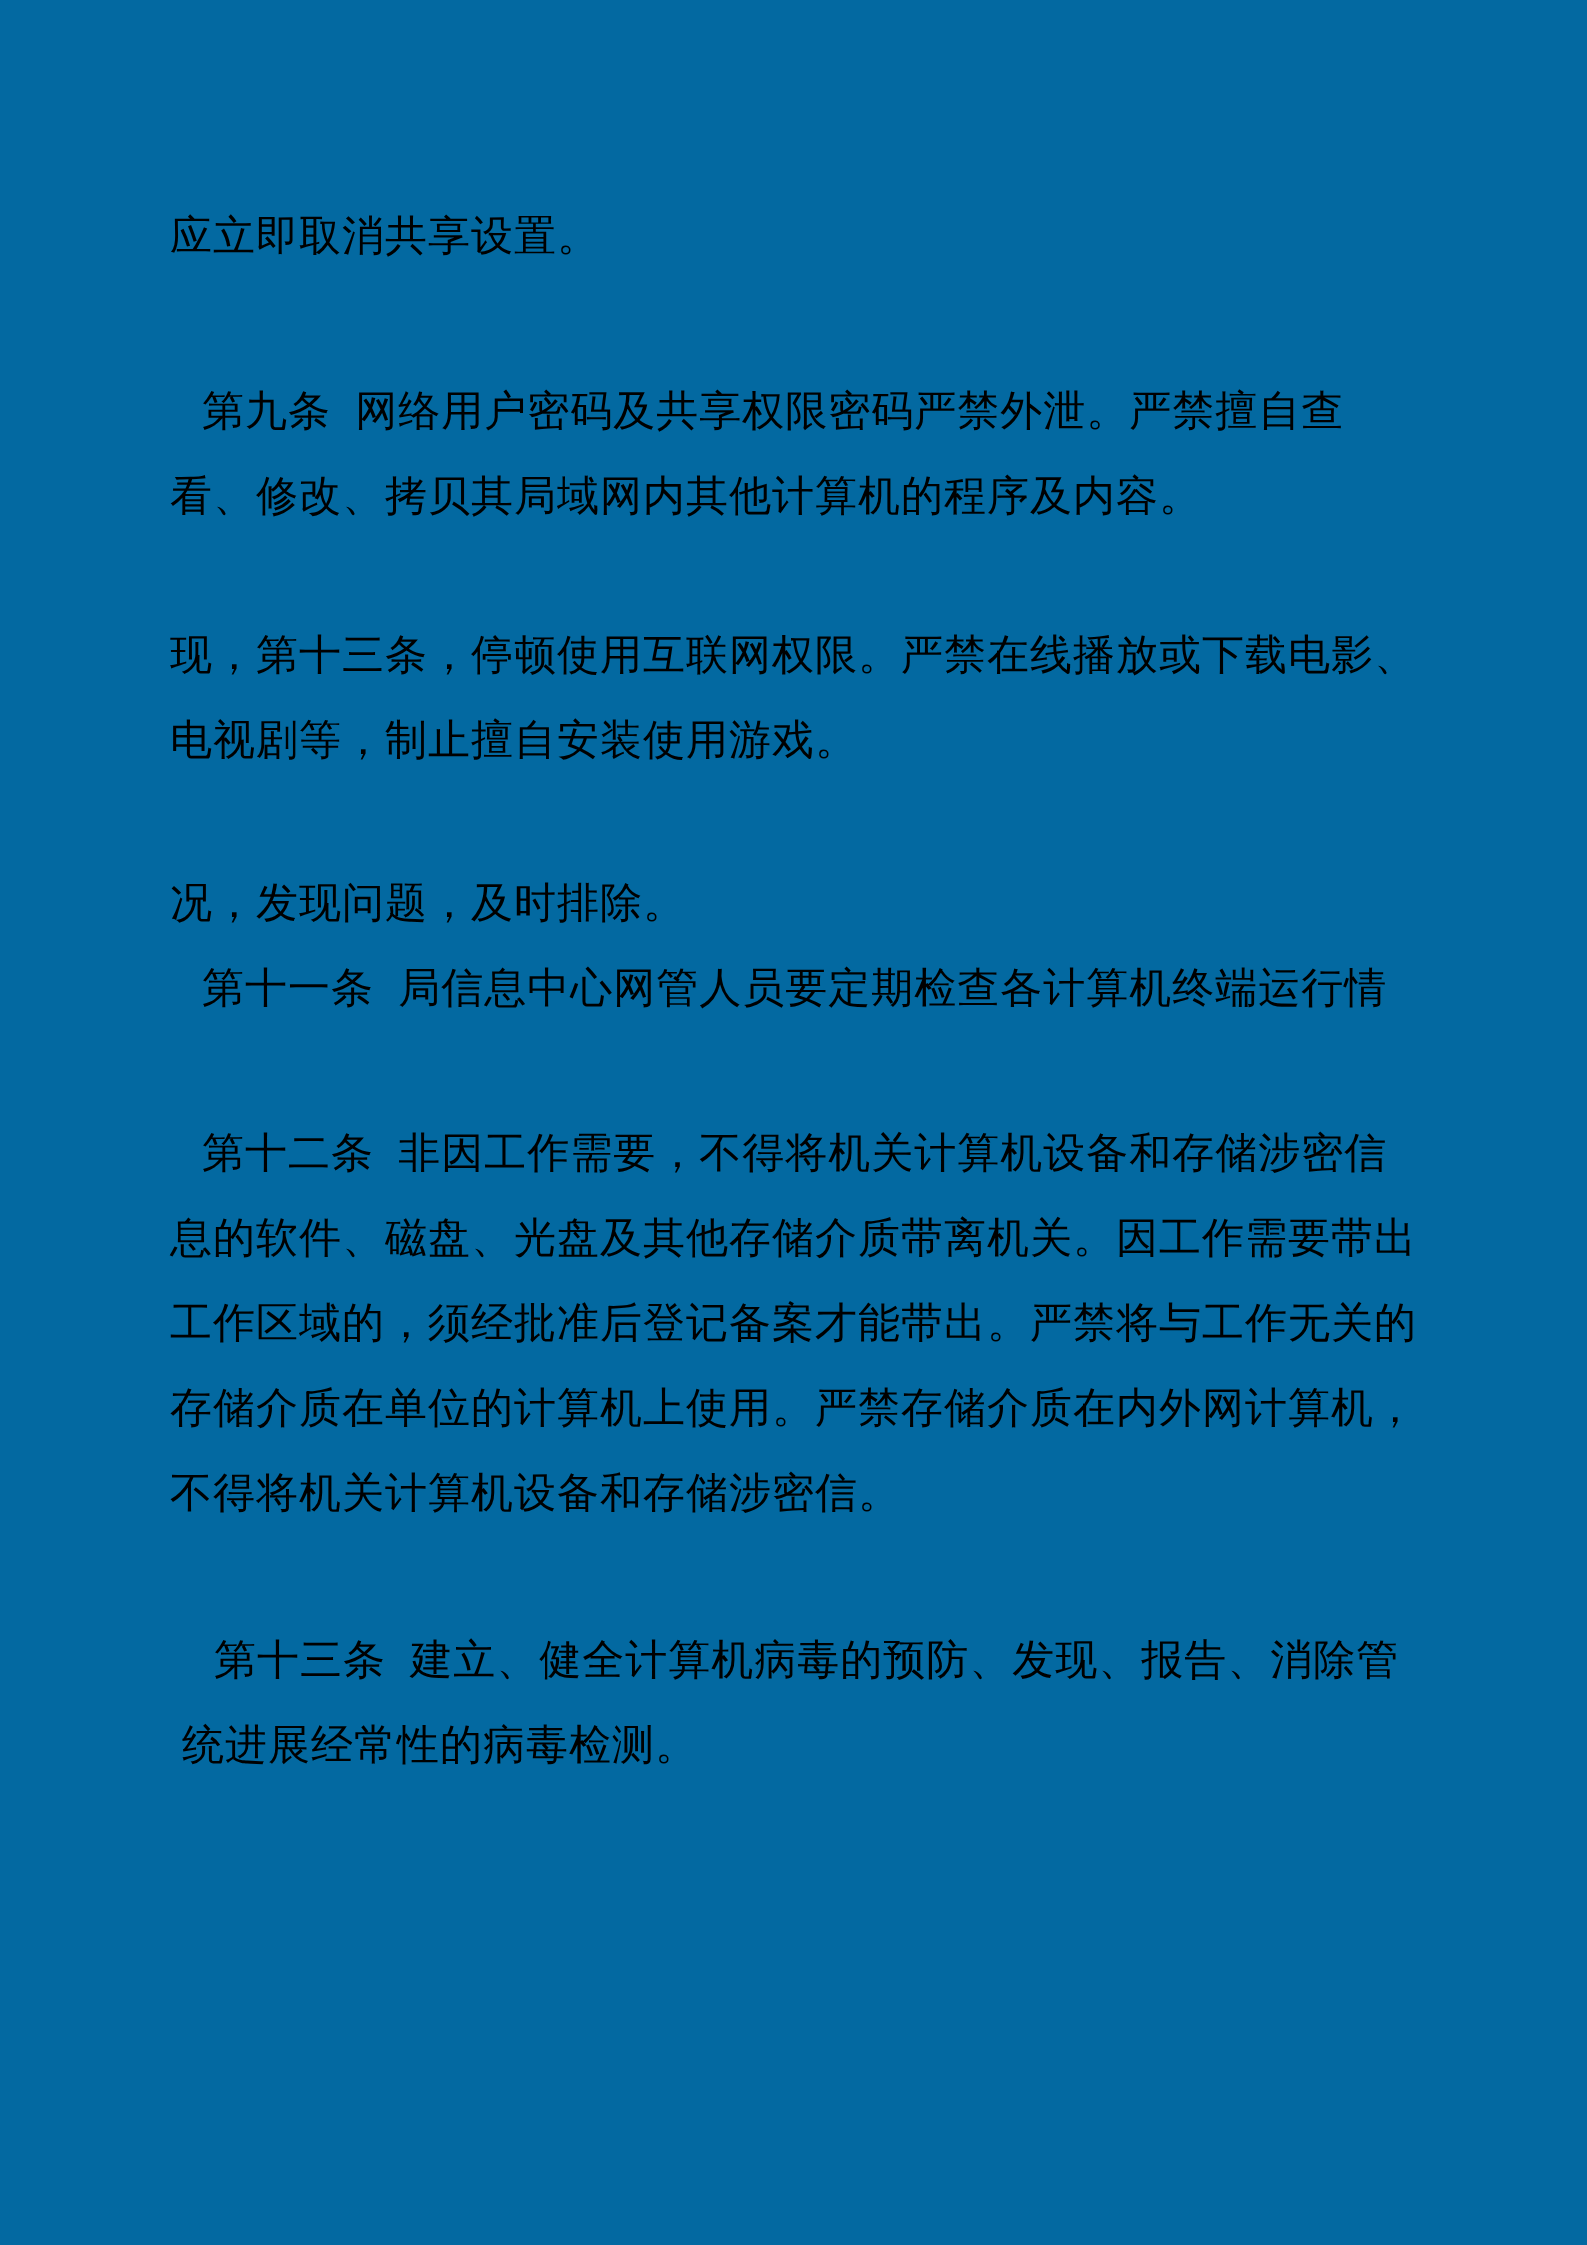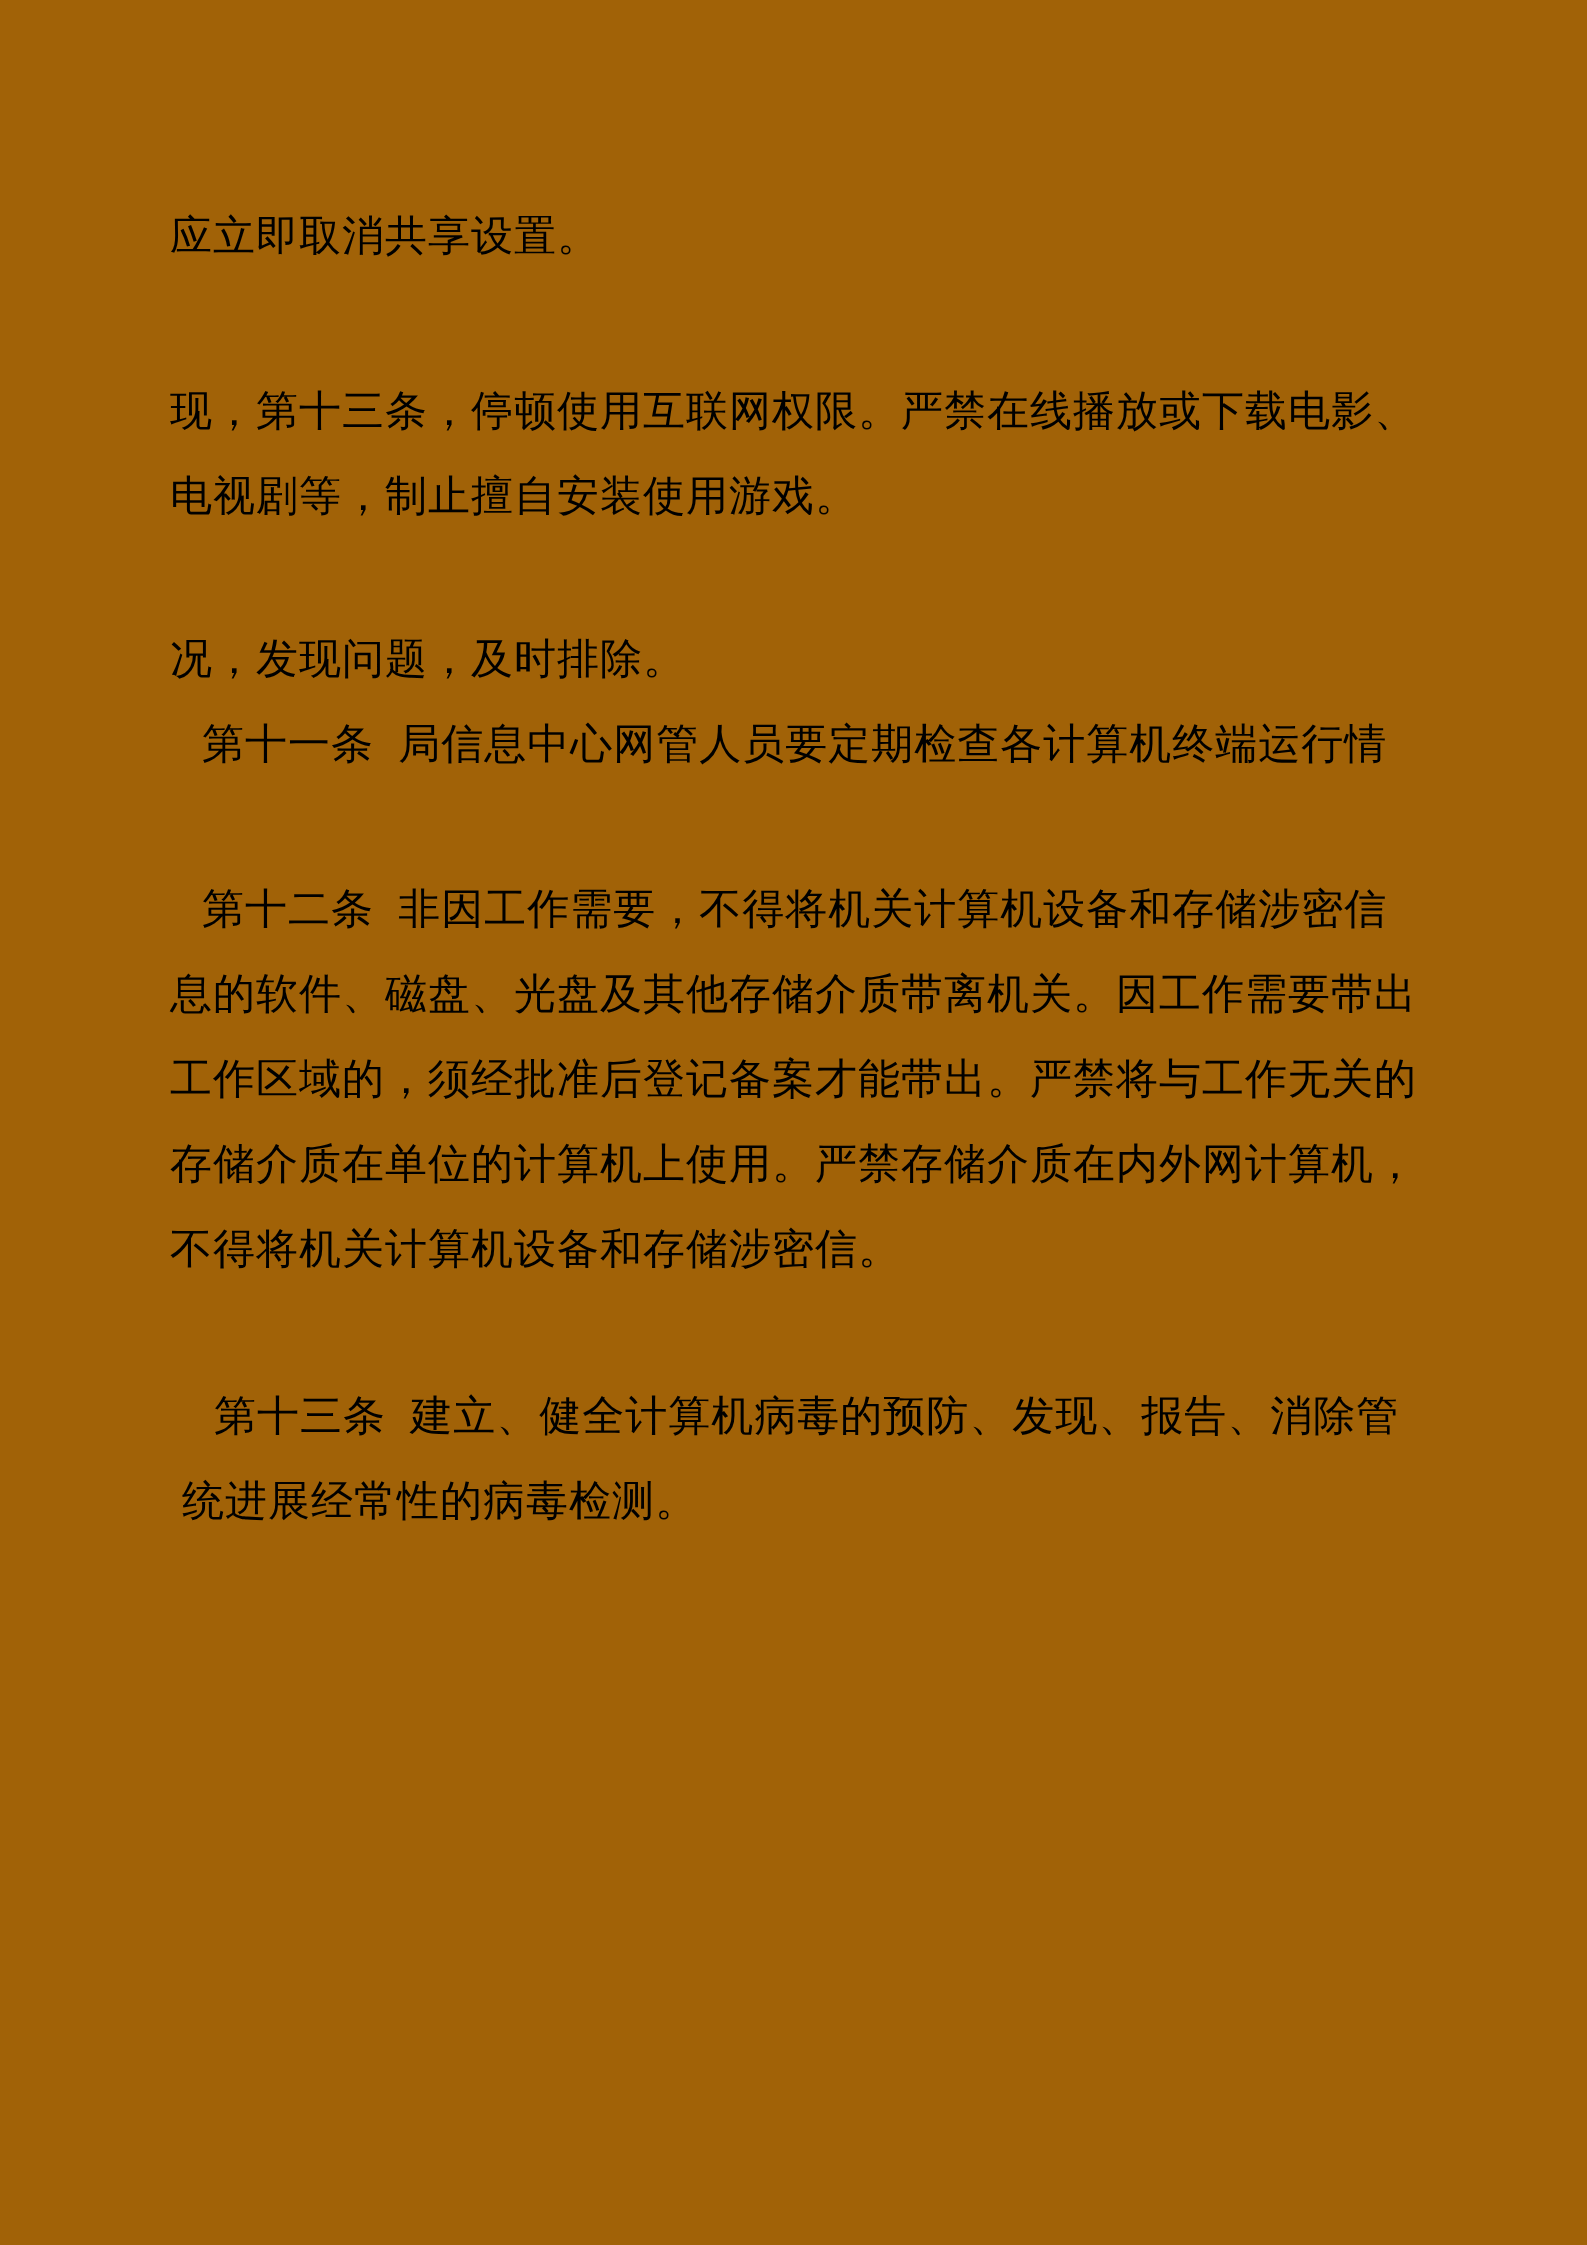--- a/index.html
+++ b/index.html
@@ -4,21 +4,21 @@
 <style>
   html, body {
     margin: 0;
     padding: 0;
     background: #ffffff;
   }
   .page {
     position: relative;
     width: 1587px;
     height: 2245px;
-    background: #a16207;
+    background: #0369a1;
     overflow: hidden;
   }
   .content {
     box-sizing: border-box;
     padding: 193px 160px 0 170px;
     font-family: "DejaVu Serif", "Liberation Serif", serif;
     font-size: 42px;
     line-height: 85px;
     color: #000000;
     letter-spacing: 1px;
@@ -43,20 +43,24 @@
 </head>
 <body>
 
 <div class="page">
   <div class="content">
 
     <div class="para p1">
       <div class="line">应立即取消共享设置。</div>
     </div>
 
+    <div class="para p2">
+      <div class="line indent">第九条 网络用户密码及共享权限密码严禁外泄。严禁擅自查</div>
+      <div class="line">看、修改、拷贝其局域网内其他计算机的程序及内容。</div>
+    </div>
 
     <div class="para p3">
       <div class="line">现，第十三条，停顿使用互联网权限。严禁在线播放或下载电影、</div>
       <div class="line">电视剧等，制止擅自安装使用游戏。</div>
     </div>
 
     <div class="para p4">
       <div class="line">况，发现问题，及时排除。</div>
       <div class="line indent">第十一条 局信息中心网管人员要定期检查各计算机终端运行情</div>
     </div>

